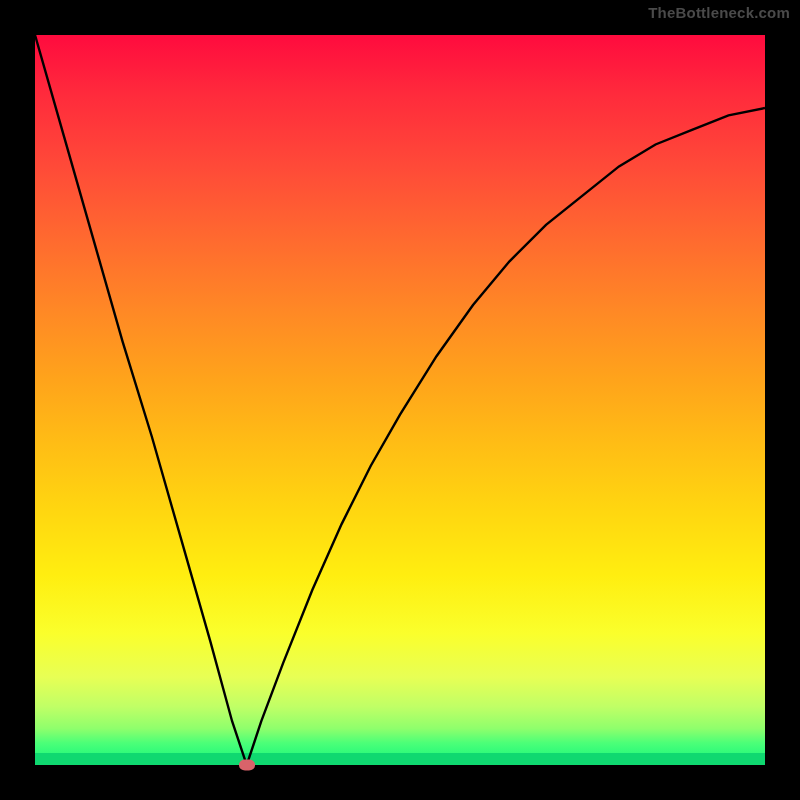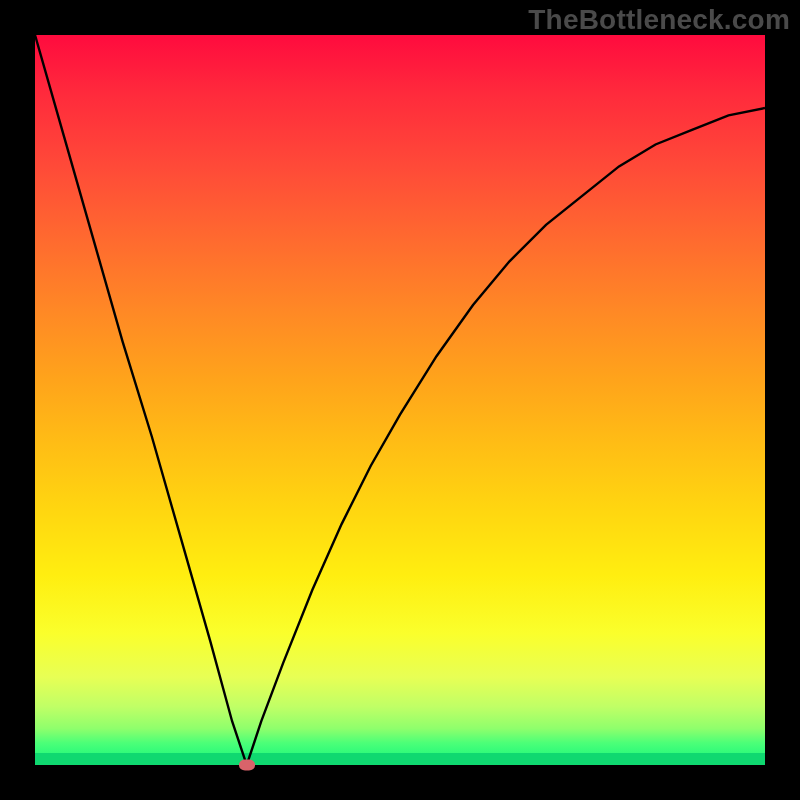--- a/index.html
+++ b/index.html
@@ -15,21 +15,21 @@
     position: relative;
     width: 800px;
     height: 800px;
     background: #000;
   }
   .watermark {
     position: absolute;
     top: 4px;
     right: 10px;
     color: #4a4a4a;
-    font-size: 28px;
+    font-size: 15px;
     font-weight: 600;
     letter-spacing: 0.2px;
     pointer-events: none;
   }
   .plot-area {
     position: absolute;
     left: 35px;
     top: 35px;
     width: 730px;
     height: 730px;

